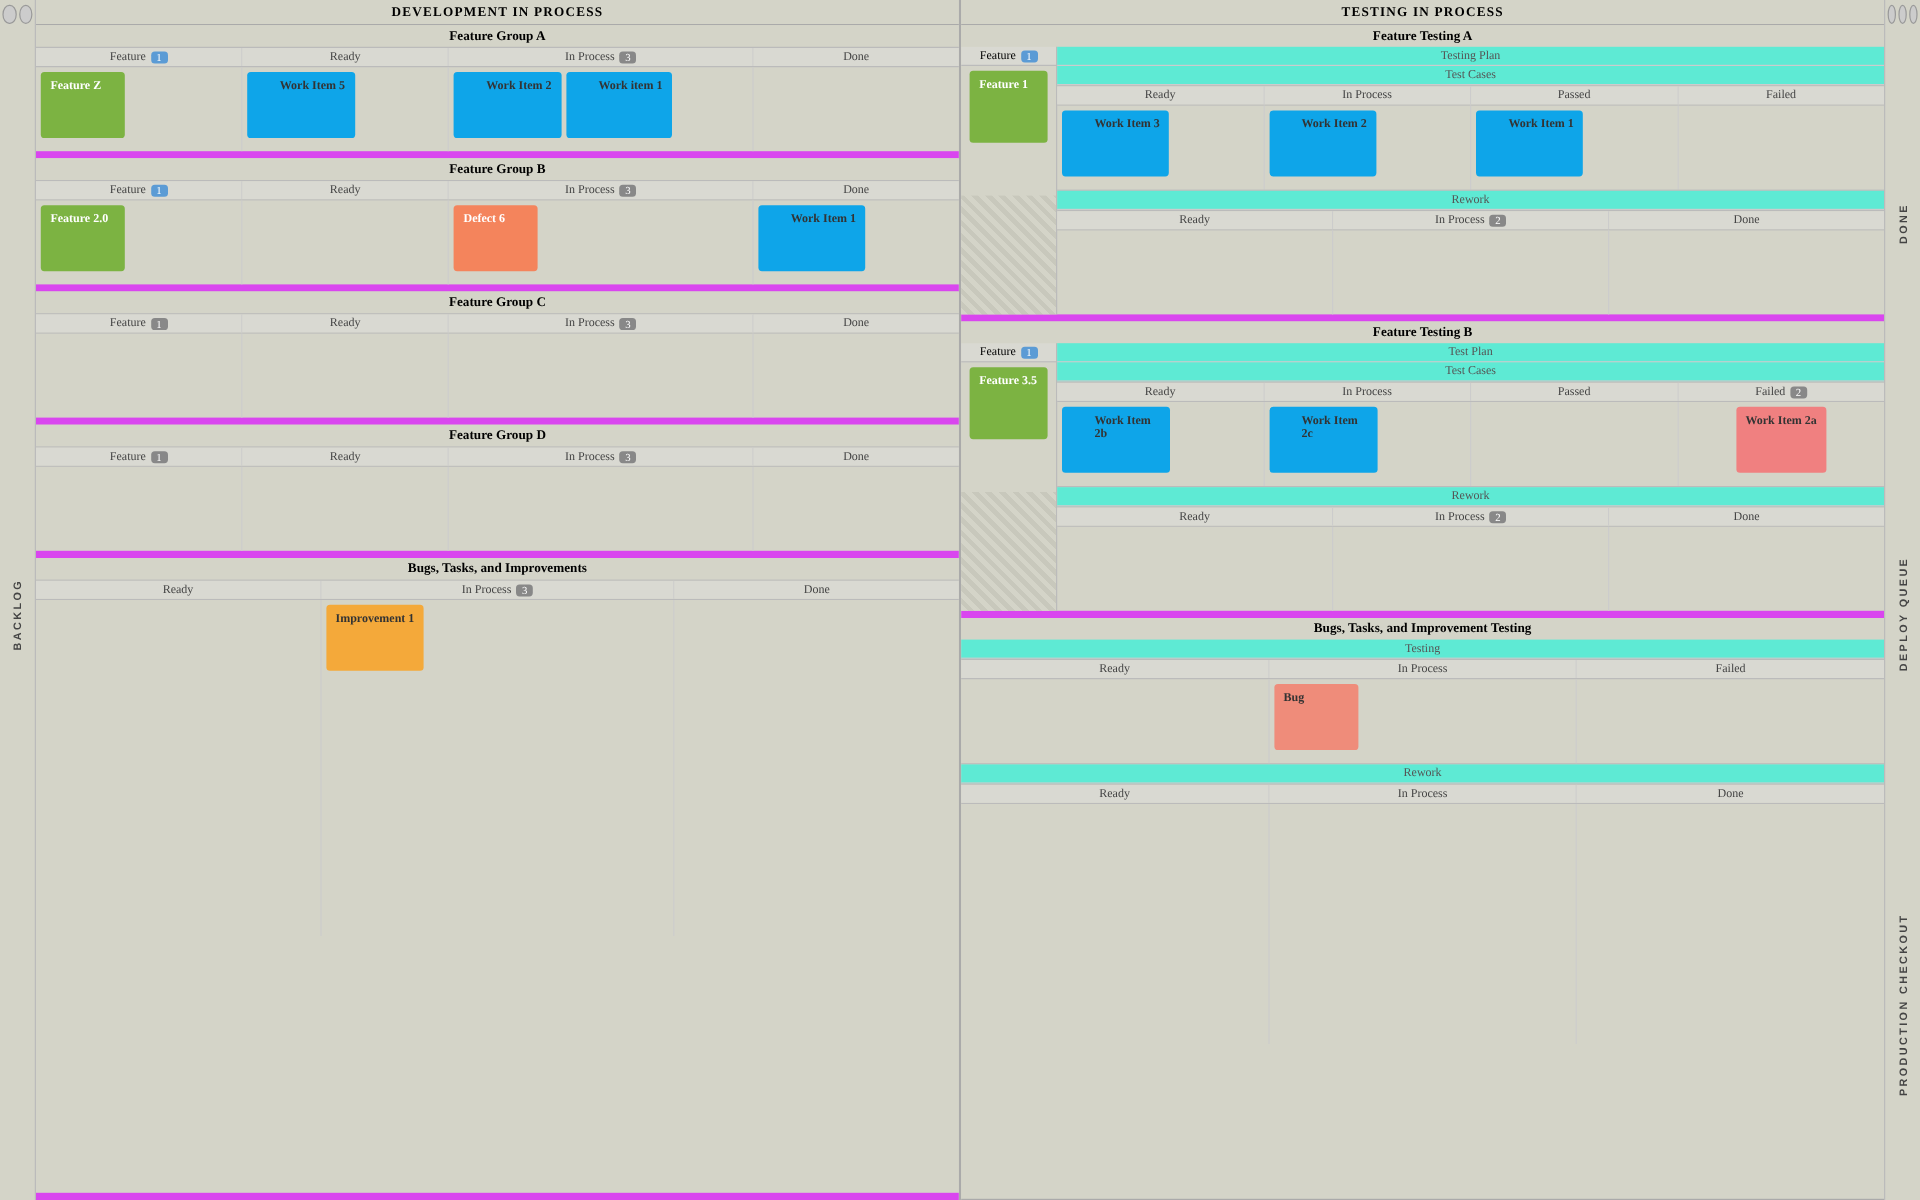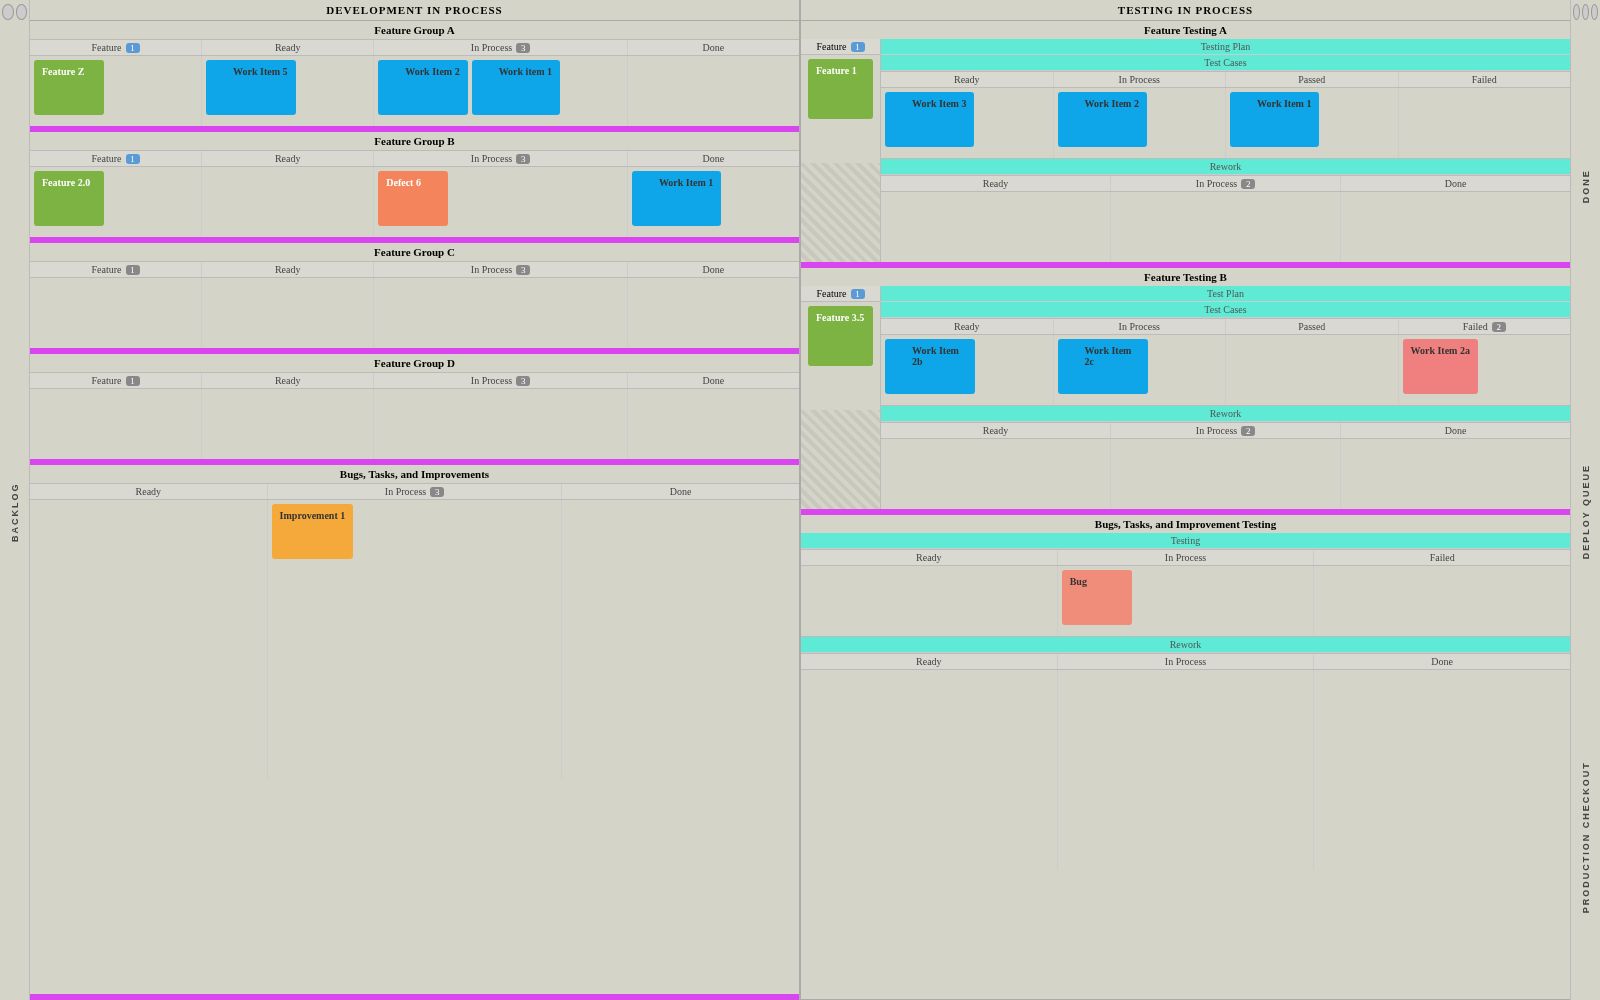--- a/index.html
+++ b/index.html
@@ -526,21 +526,21 @@
               </div>
             </div>
             <div class="lane-content-row">
               <div class="lane-cell" style="flex:1;">
                 <div class="card card-blue">Work Item 2b</div>
               </div>
               <div class="lane-cell" style="flex:1;">
                 <div class="card card-blue">Work Item 2c</div>
               </div>
               <div class="lane-cell" style="flex:1;"></div>
-              <div class="lane-cell" style="flex:1;">
+              <div class="lane-cell" style="flex:1;justify-content:center;">
                 <div class="card card-pink">Work Item 2a</div>
               </div>
             </div>
 
             <div class="rework-section">
               <div class="sub-section-title">Rework</div>
               <div class="lane-header-row">
                 <div class="lane-col-header" style="flex:1;">
                     <span>Ready</span>
                   </div>

